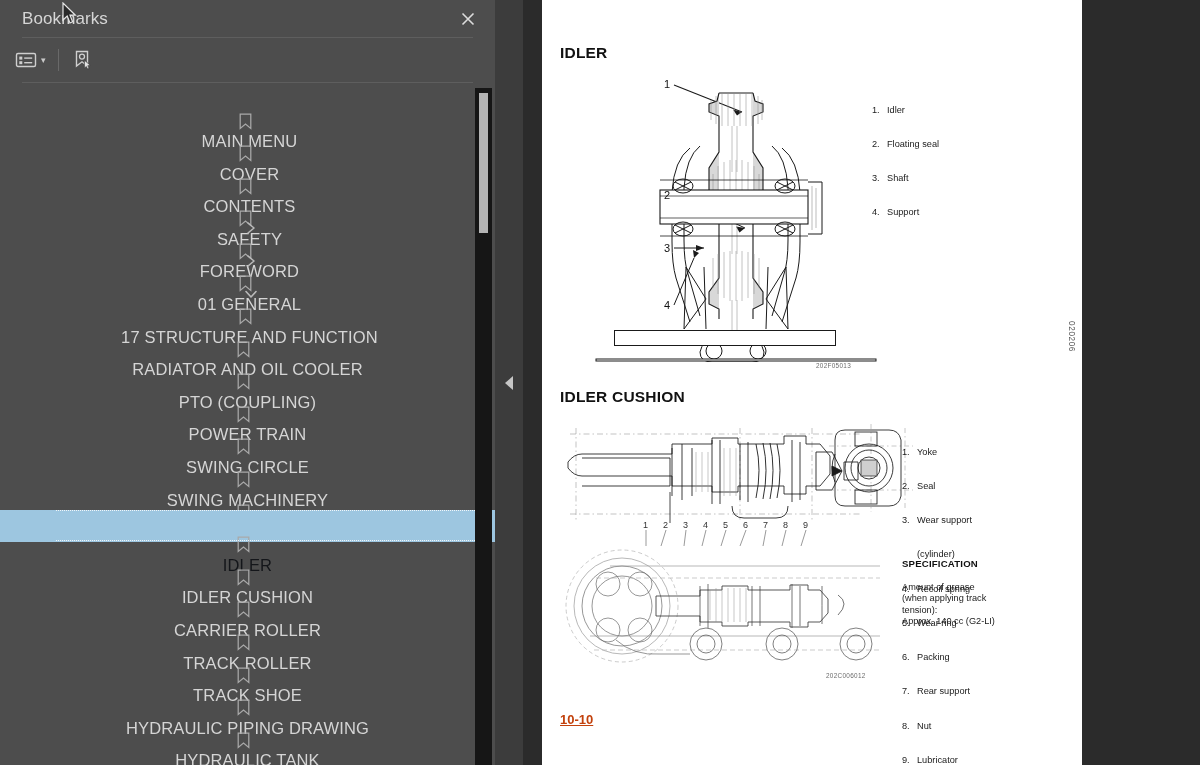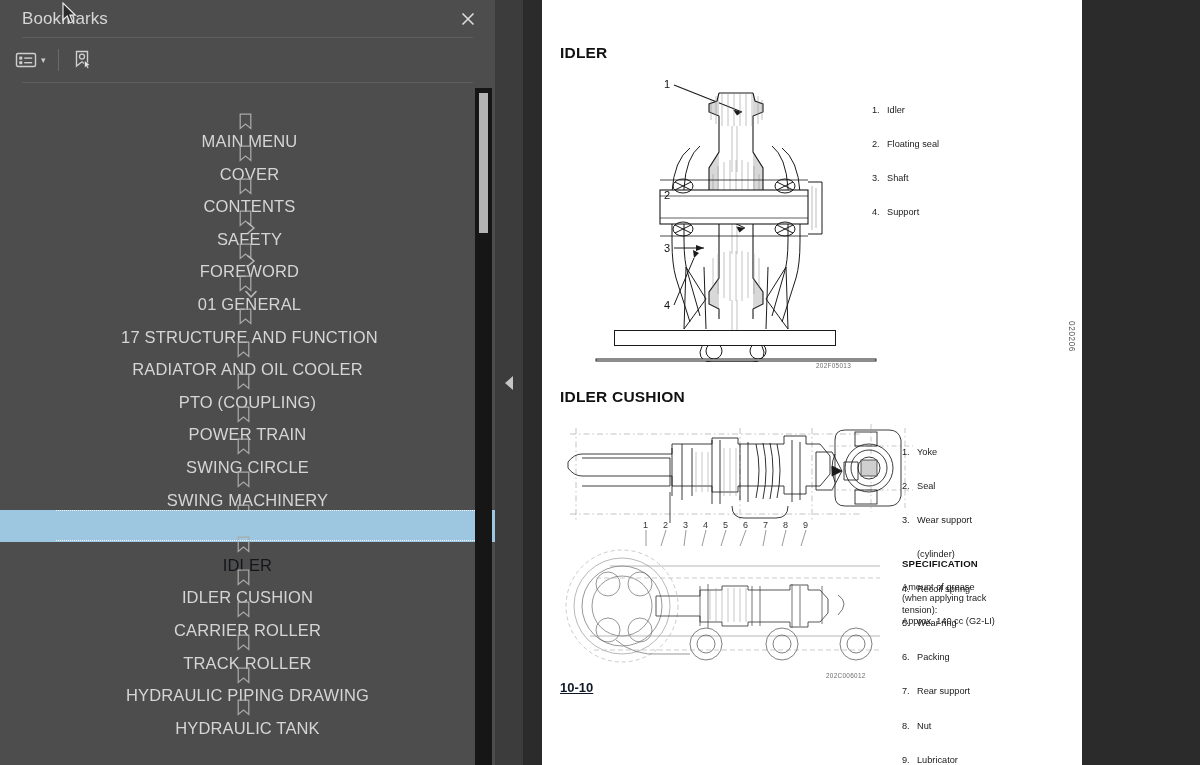--- a/index.html
+++ b/index.html
@@ -232,24 +232,24 @@
   }
   .spec-body {
     position: absolute;
     font-size: 9.2px;
     line-height: 11.4px;
     color: #1a1a1a;
   }
   #page-number {
     position: absolute;
     left: 18px;
-    top: 680px;
+    top: 712px;
     font-size: 13px;
     font-weight: bold;
-    color: #0f172a;
+    color: #c2410c;
     text-decoration: underline;
   }
   #side-code {
     position: absolute;
     right: 6px;
     top: 352px;
     font-size: 8.2px;
     color: #555;
     transform: rotate(90deg);
     transform-origin: right top;
@@ -464,20 +464,29 @@
           <span class="label">CARRIER ROLLER</span>
         </div>
         <div class="tree-item level1">
           <span class="twisty"></span>
           <span class="bm-icon">
             <svg width="13" height="17" viewBox="0 0 13 17">
               <path d="M1.2 1 h10.6 v14.4 l-5.3 -4.3 l-5.3 4.3 z" fill="none" stroke="#a9a9a9" stroke-width="1.25"></path>
             </svg>
           </span>
           <span class="label">TRACK ROLLER</span>
+        </div>
+        <div class="tree-item level1">
+          <span class="twisty"></span>
+          <span class="bm-icon">
+            <svg width="13" height="17" viewBox="0 0 13 17">
+              <path d="M1.2 1 h10.6 v14.4 l-5.3 -4.3 l-5.3 4.3 z" fill="none" stroke="#a9a9a9" stroke-width="1.25"></path>
+            </svg>
+          </span>
+          <span class="label">TRACK SHOE</span>
         </div>
         <div class="tree-item level1">
           <span class="twisty"></span>
           <span class="bm-icon">
             <svg width="13" height="17" viewBox="0 0 13 17">
               <path d="M1.2 1 h10.6 v14.4 l-5.3 -4.3 l-5.3 4.3 z" fill="none" stroke="#a9a9a9" stroke-width="1.25"></path>
             </svg>
           </span>
           <span class="label">HYDRAULIC PIPING DRAWING</span>
         </div>

